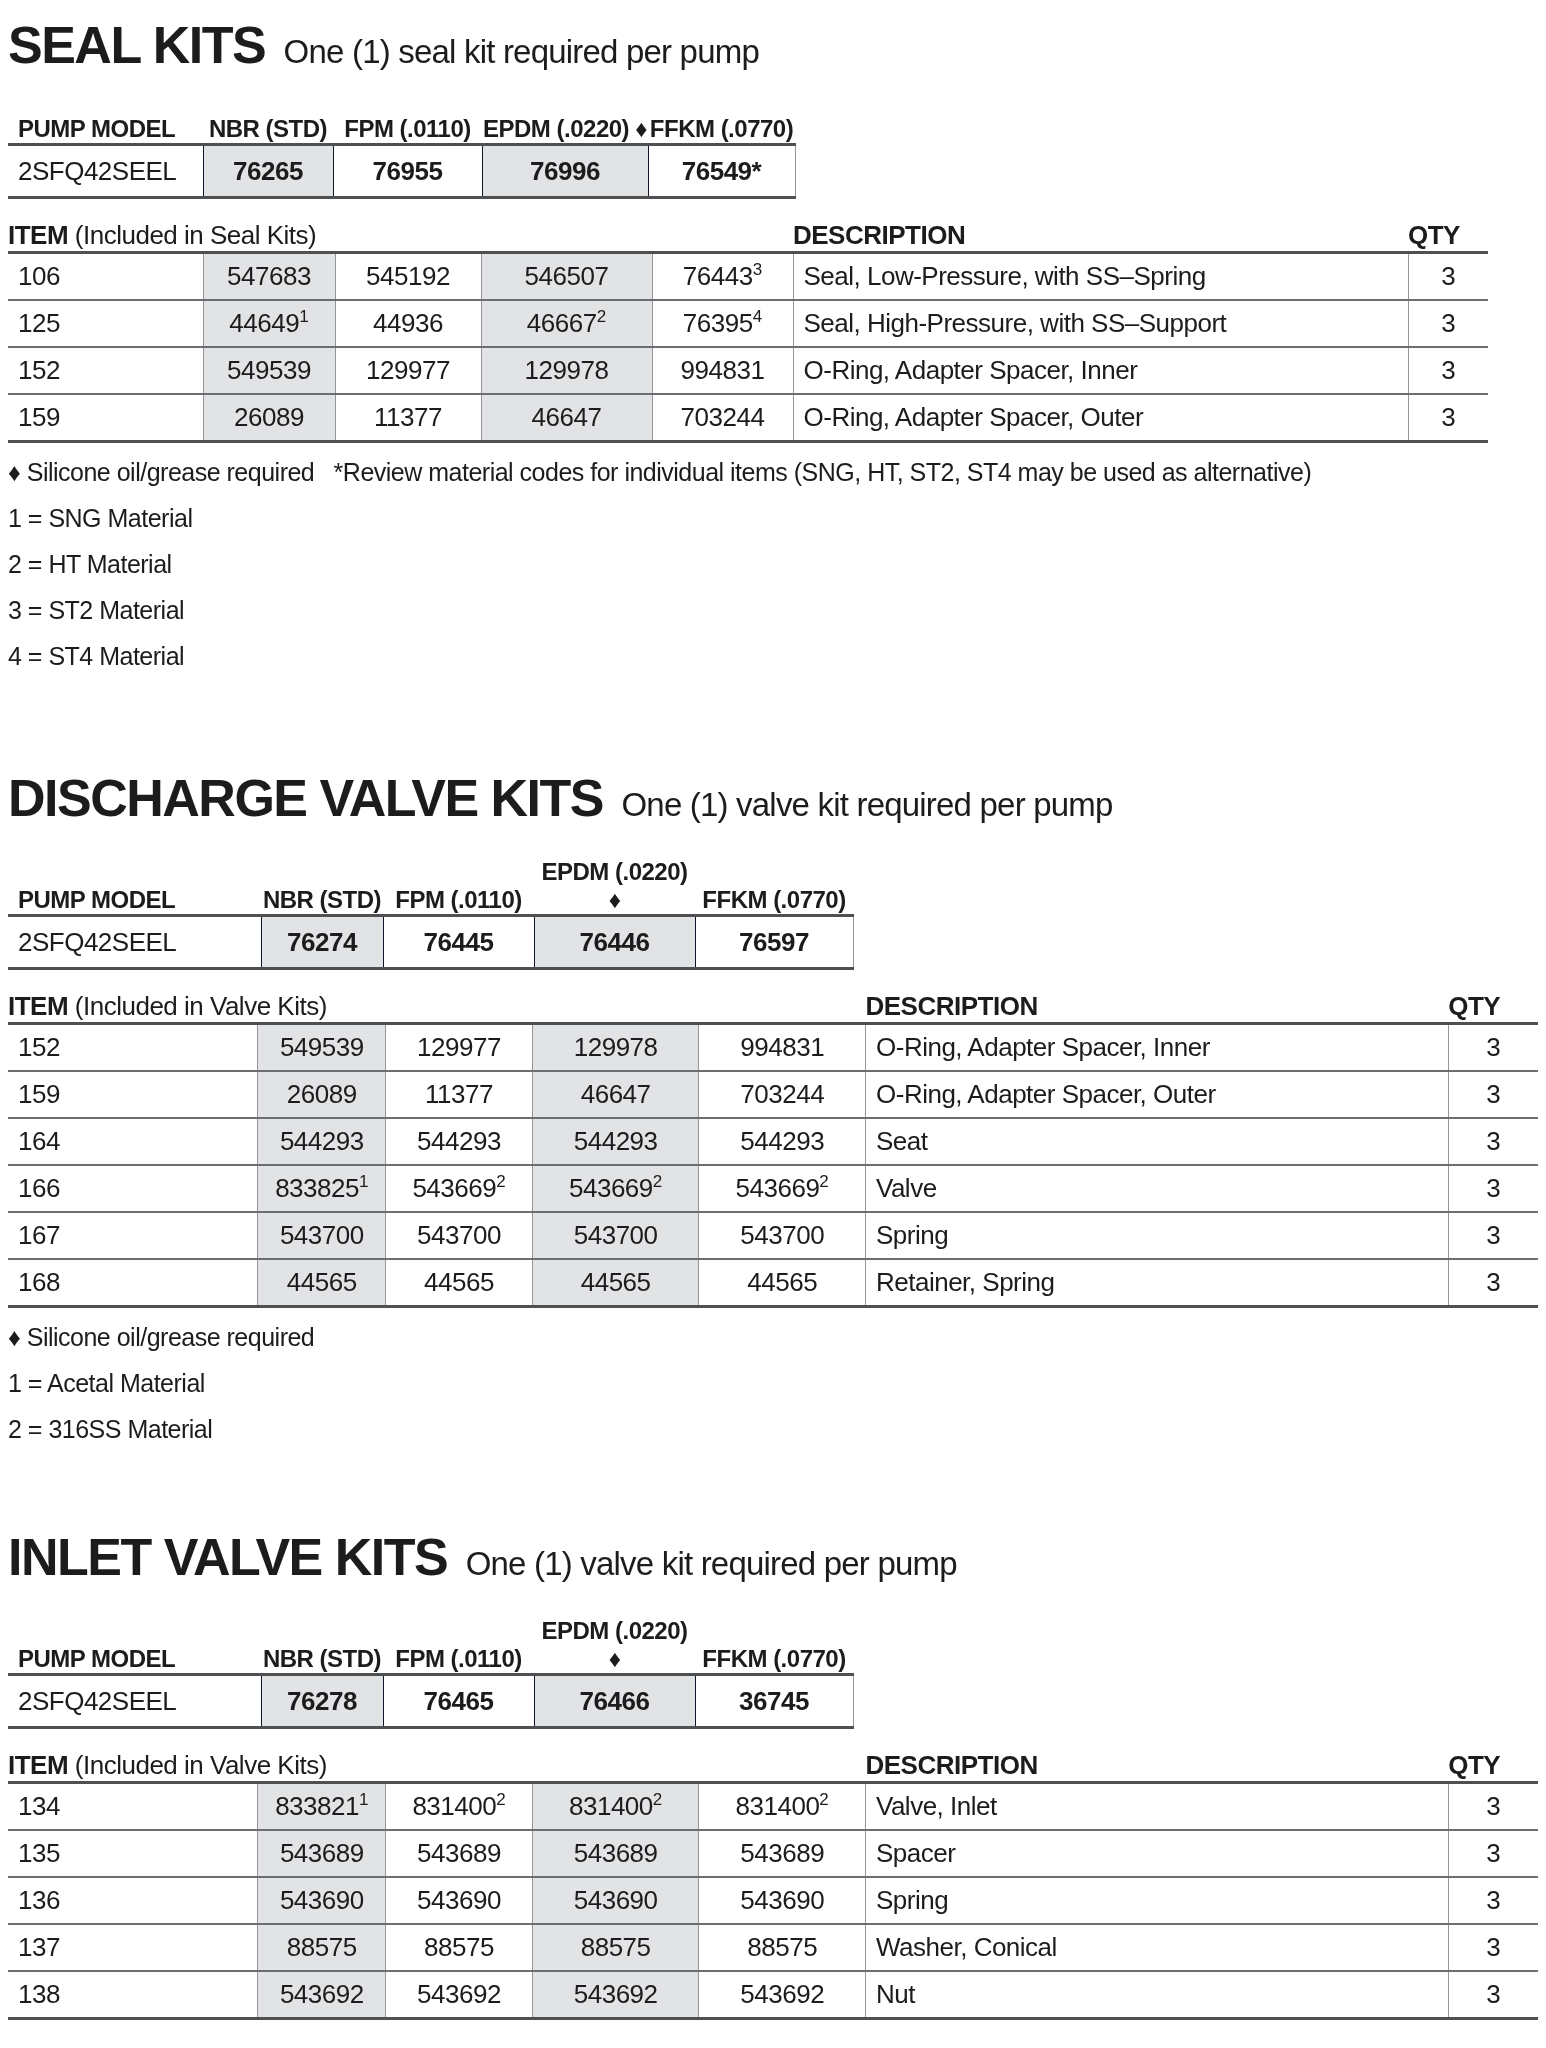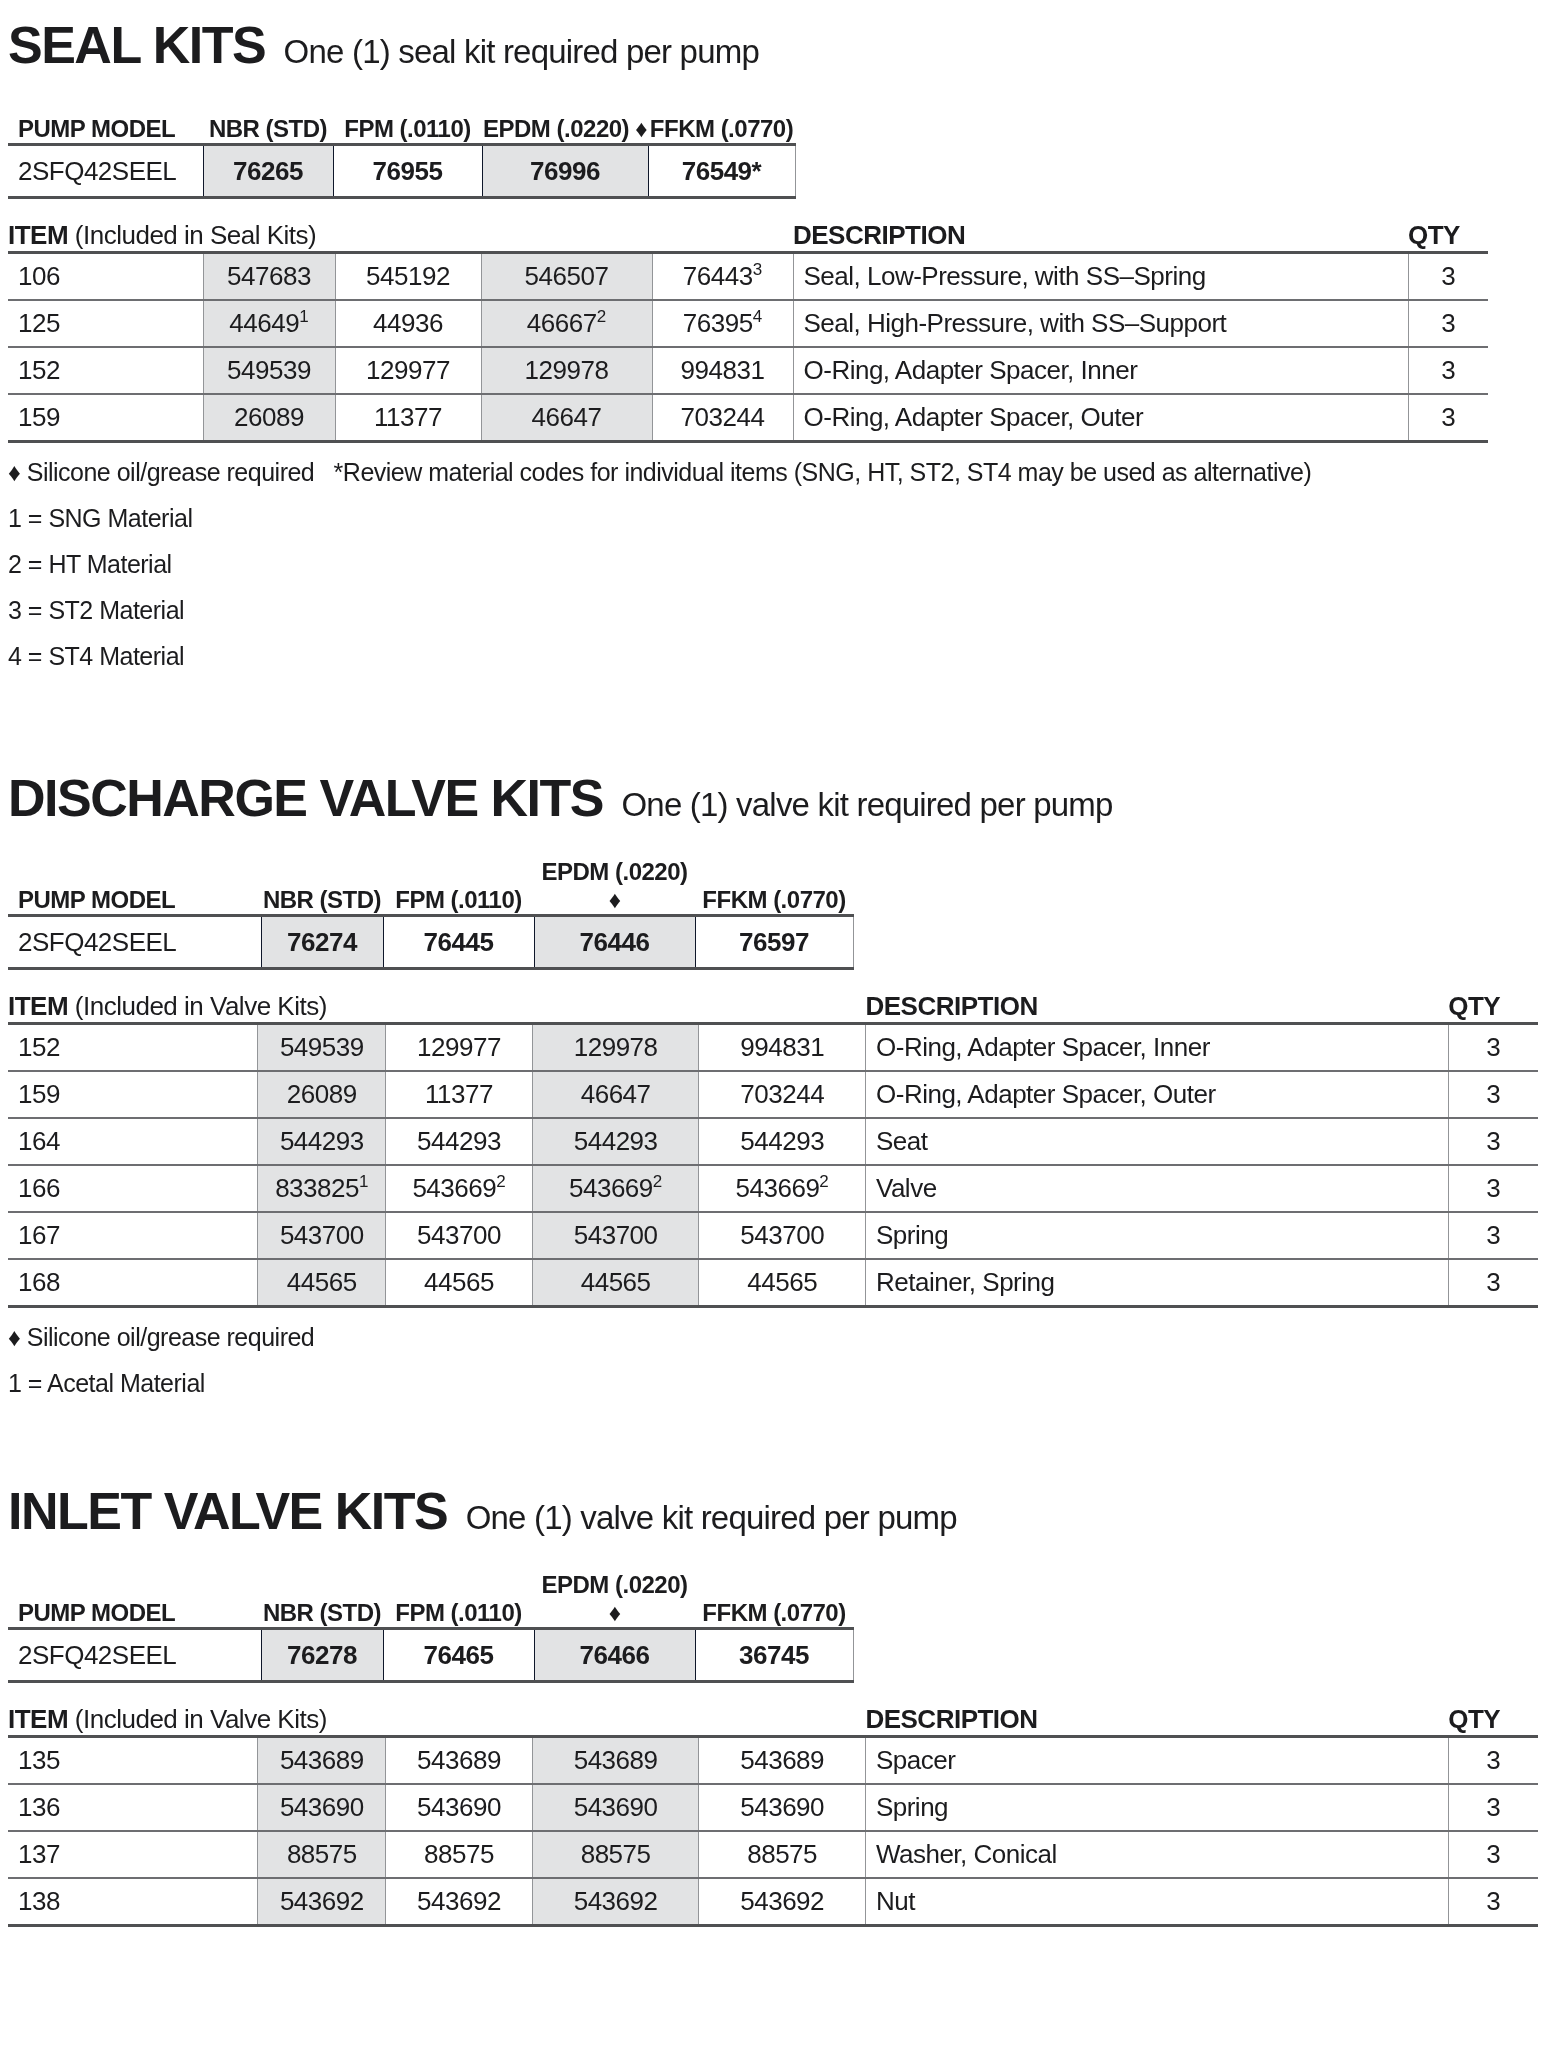--- a/index.html
+++ b/index.html
@@ -290,20 +290,21 @@
               <td class="part">44565</td>
               <td class="desc">Retainer, Spring</td>
               <td class="qty">3</td>
             </tr>
           </tbody>
     </table>
 
     <div class="footnotes">
           <div class="footnote">♦ Silicone oil/grease required</div>
           <div class="footnote">1 = Acetal Material</div>
+          <div class="footnote">2 = 316SS Material</div>
         </div>
   </div>
 
   <div class="section sec-inlet">
     <div class="title-line">
       <span class="section-title">INLET VALVE KITS</span>
       <span class="section-subtitle">One (1) valve kit required per pump</span>
     </div>
 
     <table class="kit-table">
@@ -349,20 +350,29 @@
           <th colspan="5">
             <span class="hdr-item">ITEM </span>
             <span class="hdr-note">(Included in Valve Kits)</span>
           </th>
           <th>DESCRIPTION</th>
           <th class="qty-h">QTY</th>
         </tr>
       </thead>
       <tbody>
             <tr>
+              <td class="itemno">134</td>
+              <td class="part shade">833821<sup>1</sup></td>
+              <td class="part">831400<sup>2</sup></td>
+              <td class="part shade">831400<sup>2</sup></td>
+              <td class="part">831400<sup>2</sup></td>
+              <td class="desc">Valve, Inlet</td>
+              <td class="qty">3</td>
+            </tr>
+            <tr>
               <td class="itemno">135</td>
               <td class="part shade">543689</td>
               <td class="part">543689</td>
               <td class="part shade">543689</td>
               <td class="part">543689</td>
               <td class="desc">Spacer</td>
               <td class="qty">3</td>
             </tr>
             <tr>
               <td class="itemno">136</td>

